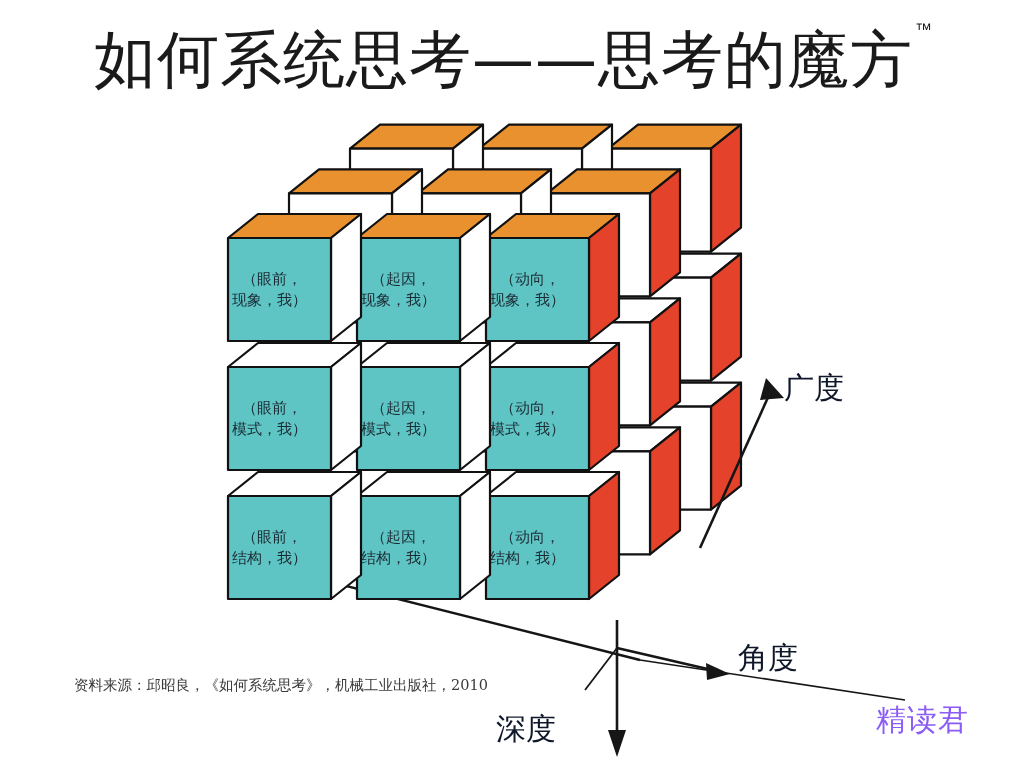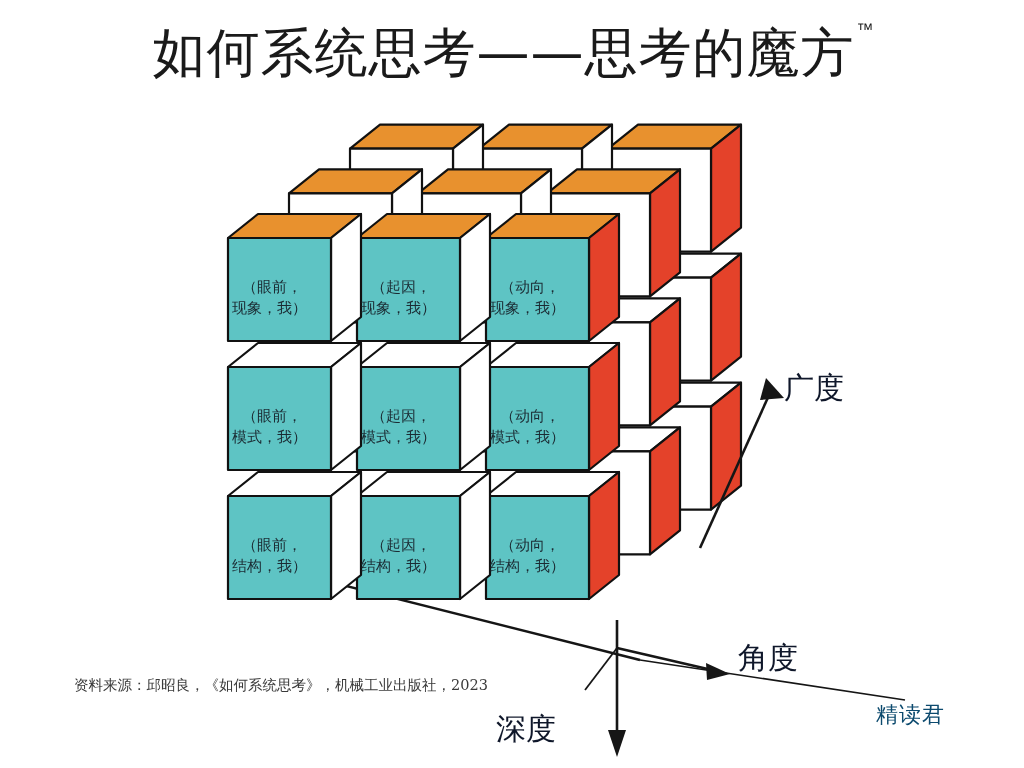--- a/index.html
+++ b/index.html
@@ -13,21 +13,21 @@
   #stage{position:absolute;left:0;top:0;width:1024px;height:768px;}
 
   
   .title-wrap{
     position:absolute;left:0;top:18px;width:1024px;
     text-align:center;
     white-space:nowrap;
   }
   .title{
     font-family:"DejaVu Sans","Liberation Sans",sans-serif;
-    font-size:53px;
+    font-size:62px;
     font-weight:400;
     letter-spacing:1px;
     color:#1a1a1a;
     display:inline-block;
     vertical-align:top;
   }
   .tm{
     font-size:17px;
     color:#1a1a1a;
     vertical-align:super;
@@ -44,21 +44,20 @@
   .cube-label{
     position:absolute;
     font-family:"DejaVu Sans","Liberation Sans",sans-serif;
     color:#1b2b33;
     font-size:15px;
     line-height:1.38;
     letter-spacing:0px;
     white-space:nowrap;
     pointer-events:none;
     text-align:left;
-    margin-top:8px;
   }
   .cube-label .l2{display:block;margin-left:-10px;}
 
   
   .axis-label{
     position:absolute;
     font-family:"DejaVu Sans","Liberation Sans",sans-serif;
     font-size:30px;
     color:#0f172a;
     white-space:nowrap;
@@ -72,22 +71,22 @@
     font-size:14.5px;
     color:#3a3a3a;
     white-space:nowrap;
   }
 
   
   .watermark{
     position:absolute;
     left:876px;top:700px;
     font-family:"DejaVu Sans","Liberation Sans",sans-serif;
-    font-size:22px;
-    color:#0c4a6e;
+    font-size:30px;
+    color:#8b5cf6;
     letter-spacing:1px;
     white-space:nowrap;
   }
 </style>
 </head>
 <body>
 
 <div id="stage">
 
   <div class="title-wrap">
@@ -272,17 +271,17 @@
       <div class="cube-label" style="left: 242px; top: 397.9px;"><span>（眼前，</span><span class="l2">模式，我）</span></div>
       <div class="cube-label" style="left: 500px; top: 526.9px;"><span>（动向，</span><span class="l2">结构，我）</span></div>
       <div class="cube-label" style="left: 371px; top: 526.9px;"><span>（起因，</span><span class="l2">结构，我）</span></div>
       <div class="cube-label" style="left: 242px; top: 526.9px;"><span>（眼前，</span><span class="l2">结构，我）</span></div>
     </div>
 
   <div class="axis-label" style="left:784px;top:368px;">广度</div>
   <div class="axis-label" style="left:738px;top:638px;">角度</div>
   <div class="axis-label" style="left:496px;top:709px;text-align:center;">深度</div>
 
-  <div class="source">资料来源：邱昭良，《如何系统思考》，机械工业出版社，2023</div>
+  <div class="source">资料来源：邱昭良，《如何系统思考》，机械工业出版社，2010</div>
 
   <div class="watermark">精读君</div>
 
 </div>
 
 </body></html>

